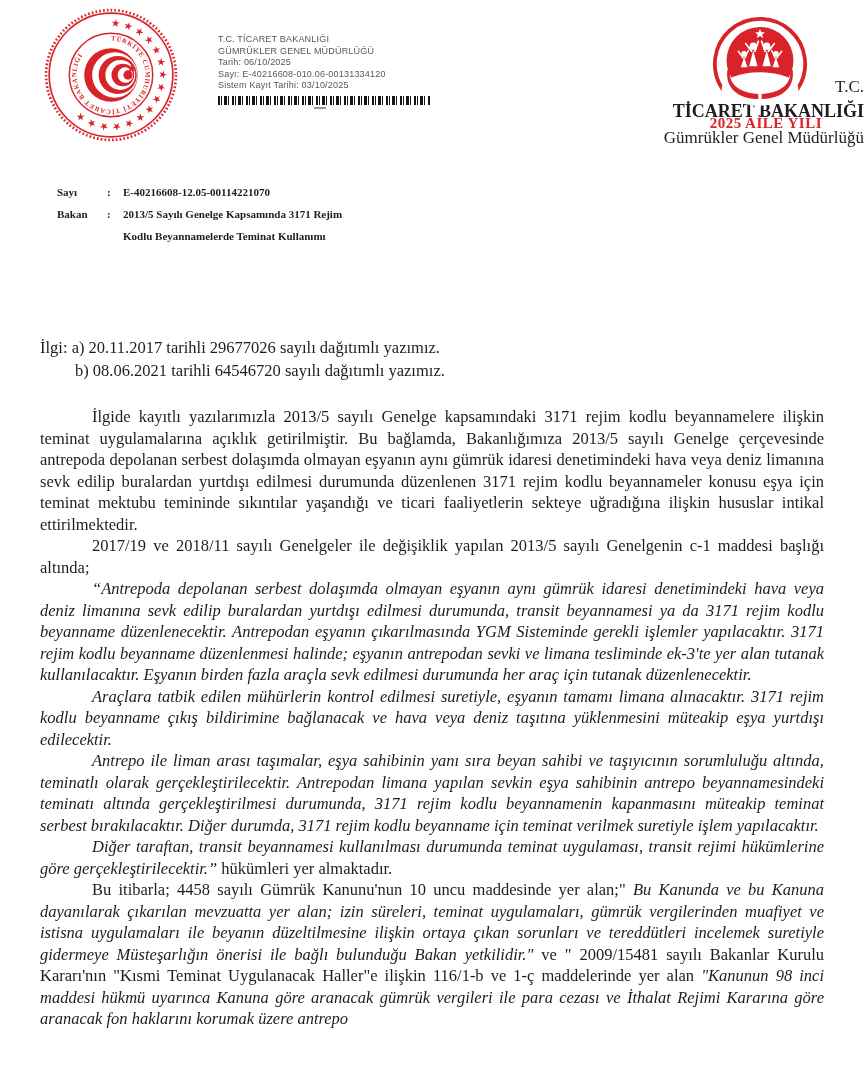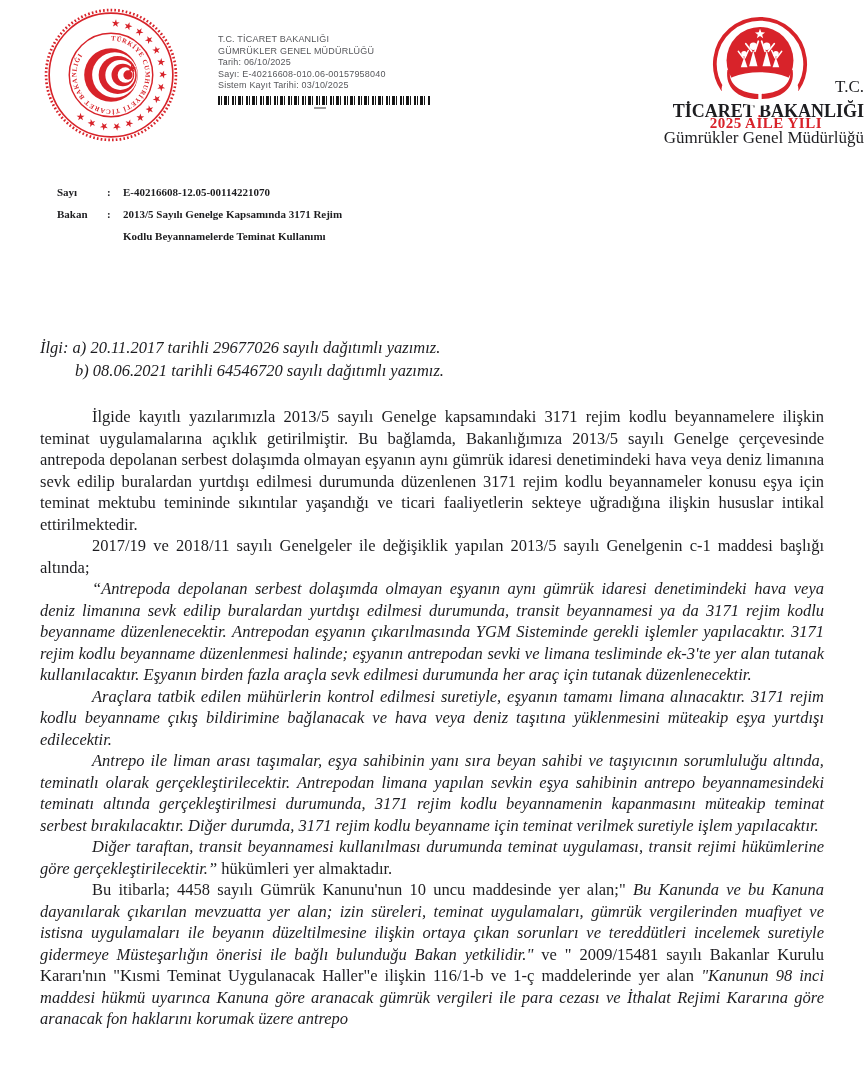--- a/index.html
+++ b/index.html
@@ -51,21 +51,21 @@
     font-size:11px;font-weight:bold;line-height:22px;
     display:grid;grid-template-columns:50px 16px auto;
   }
   .meta .cell{white-space:nowrap;}
   
   .recipient{
     position:absolute;left:56px;right:0;top:295px;
     text-align:center;font-size:17px;font-weight:bold;letter-spacing:.3px;
   }
   .references{position:absolute;left:40px;top:336px;font-size:16.5px;line-height:23px;}
-  .ref-line{white-space:nowrap;font-style:italic;}
+  .ref-line{white-space:nowrap;}
   .ref-line.second{padding-left:35px;}
   
   .body-text{
     position:absolute;left:40px;right:40px;top:406px;
     font-size:16.5px;line-height:21.5px;text-align:justify;
   }
   .body-text p{margin:0;text-indent:52px;}
   .body-text .it{font-style:italic;}
 </style>
 </head>
@@ -96,21 +96,21 @@
       <circle cx="14" cy="0" r="7.5" fill="#fff"></circle>
       <circle cx="16.5" cy="0" r="4.5" fill="#d8232a"></circle>
       <polygon points="20,-10.5 21.2,-7.6 24.3,-7.5 21.9,-5.6 22.8,-2.6 20,-4.4 17.2,-2.6 18.1,-5.6 15.7,-7.5 18.8,-7.6" fill="#d8232a"></polygon>
     </g>
   </svg>
 
   <div class="stamp">
     <div>T.C. TİCARET BAKANLIĞI</div>
     <div>GÜMRÜKLER GENEL MÜDÜRLÜĞÜ</div>
     <div>Tarih: 06/10/2025</div>
-    <div>Sayı: E-40216608-010.06-00157958040</div>
+    <div>Sayı: E-40216608-010.06-00131334120</div>
     <div>Sistem Kayıt Tarihi: 03/10/2025</div>
     <div class="barcode"></div>
     <div class="barcode-mark"></div>
   </div>
 
   <div class="title-block">
     <div class="title-tc">T.C.</div>
     <div class="title-ministry">TİCARET BAKANLIĞI</div>
     <div class="title-directorate">Gümrükler Genel Müdürlüğü</div>
   </div>

